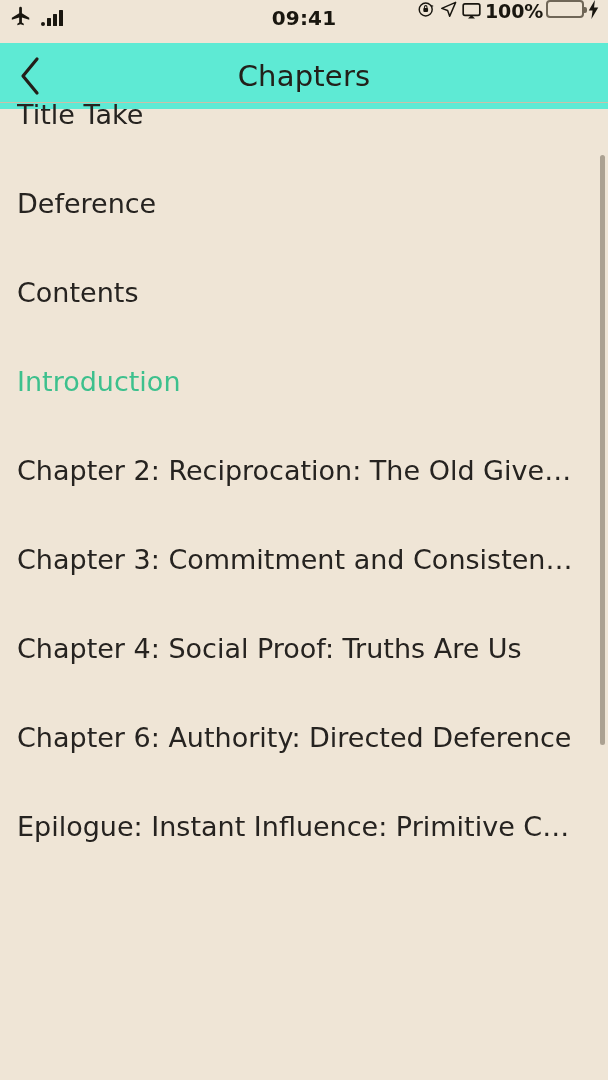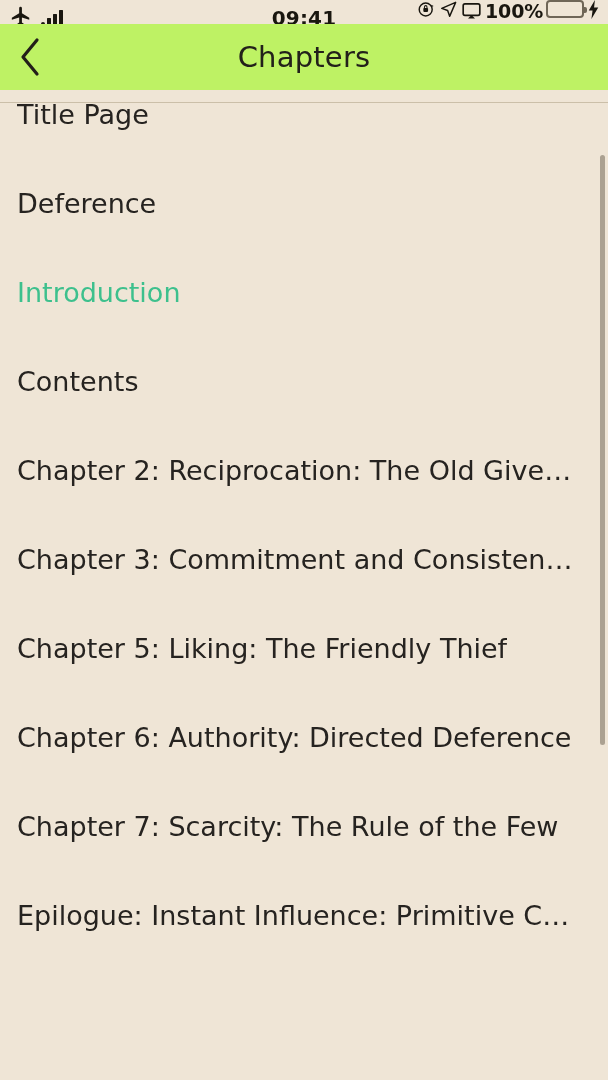--- a/index.html
+++ b/index.html
@@ -35,22 +35,22 @@
     border-radius:4px; padding:1.5px; background:transparent;
   }
   .battery .lvl{ height:100%; background:#45e055; border-radius:1.5px; }
   .battery::after{
     content:""; position:absolute; right:-5px; top:5px; width:3px; height:6px;
     background:#6f6657; border-radius:0 2px 2px 0;
   }
 
   
   .navbar{
-    position:absolute; top:24px; left:0; width:608px; height:66px;
-    background:#bef264;
+    position:absolute; top:43px; left:0; width:608px; height:66px;
+    background:#5eead4;
   }
   .nav-title{
     position:absolute; left:0; top:0; width:608px; height:66px;
     display:flex; align-items:center; justify-content:center;
     font-size:29px; color:#22201a; letter-spacing:.2px;
   }
   .back-btn{
     position:absolute; left:16px; top:0; width:58px; height:66px;
     display:flex; align-items:center; justify-content:flex-start;
   }
@@ -153,45 +153,42 @@
       </svg>
     </div>
     <div class="nav-title">Chapters</div>
   </div>
 
   <div class="hairline"></div>
 
   <div class="list-clip">
     <div class="list" id="chapter-list">
         <div class="row">
-          <span class="label">Title Page</span>
+          <span class="label">Title Take</span>
         </div>
         <div class="row">
           <span class="label">Deference</span>
         </div>
+        <div class="row">
+          <span class="label">Contents</span>
+        </div>
         <div class="row current">
           <span class="label">Introduction</span>
-        </div>
-        <div class="row">
-          <span class="label">Contents</span>
         </div>
         <div class="row">
           <span class="label">Chapter 2: Reciprocation: The Old Give and Take…</span>
         </div>
         <div class="row">
           <span class="label">Chapter 3: Commitment and Consistency: Hobgoblins of the Mind</span>
         </div>
         <div class="row">
-          <span class="label">Chapter 5: Liking: The Friendly Thief</span>
+          <span class="label">Chapter 4: Social Proof: Truths Are Us</span>
         </div>
         <div class="row">
           <span class="label">Chapter 6: Authority: Directed Deference</span>
-        </div>
-        <div class="row">
-          <span class="label">Chapter 7: Scarcity: The Rule of the Few</span>
         </div>
         <div class="row">
           <span class="label">Epilogue: Instant Influence: Primitive Consent for an Automatic Age</span>
         </div>
       </div>
   </div>
 
   <div class="scrollbar-track">
     <div class="scrollbar-thumb"></div>
   </div>

